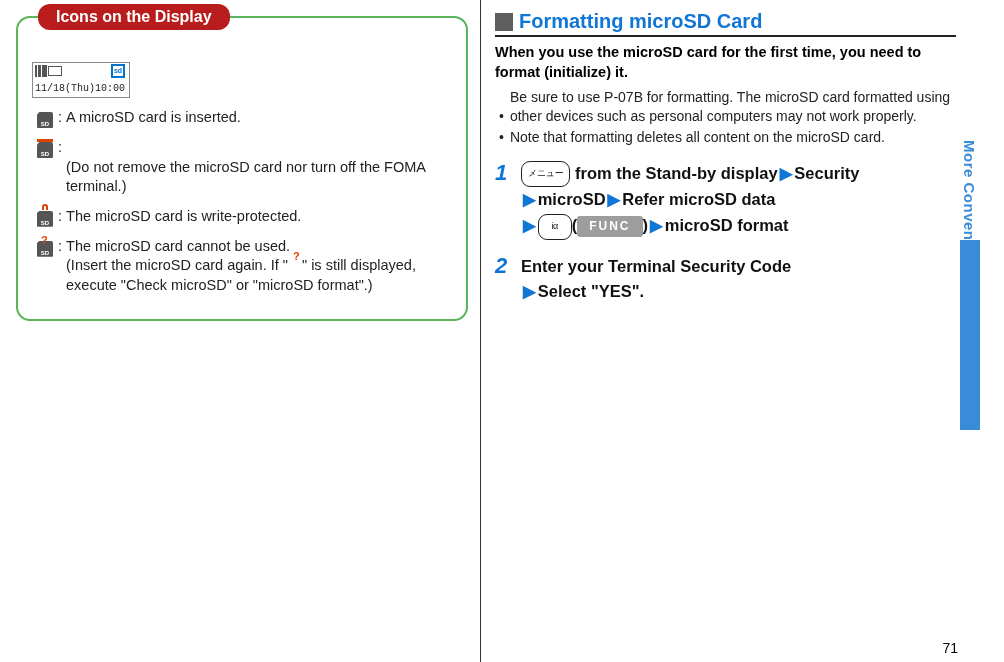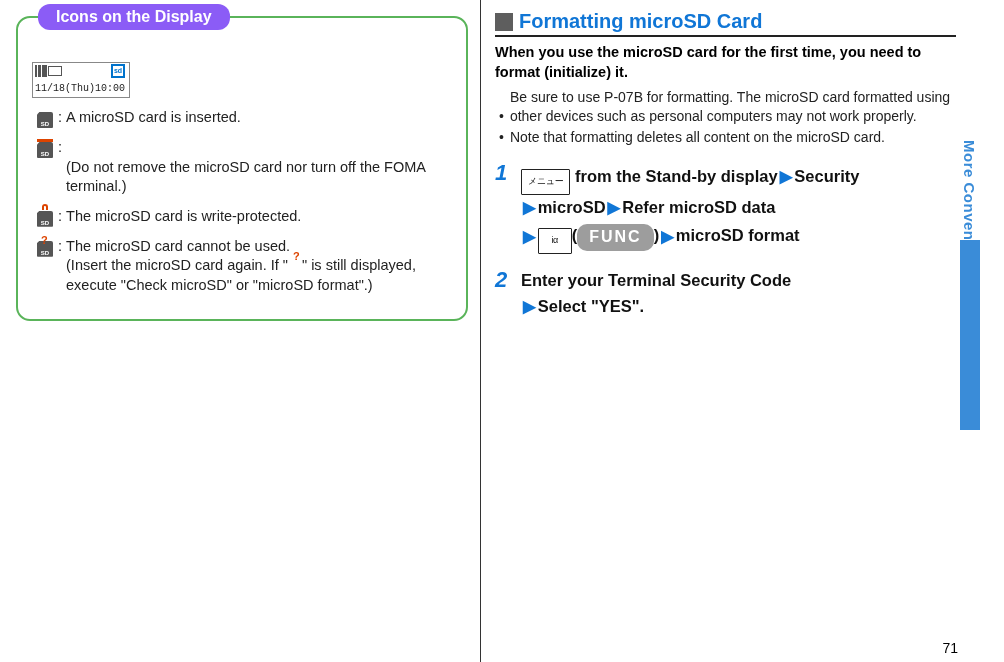--- a/index.html
+++ b/index.html
@@ -5,21 +5,21 @@
   * { box-sizing: border-box; margin: 0; padding: 0; }
   body { width: 1004px; height: 662px; font-family: Arial, Helvetica, sans-serif; background: #fff; position: relative; }
   .page { display: flex; height: 100%; }
   .left-col { width: 480px; padding: 16px 12px 16px 16px; position: relative; }
   .right-col { width: 500px; padding: 10px 24px 10px 14px; border-left: 1px solid #333; position: relative; }
   .side-strip { position: absolute; right: 0; top: 0; bottom: 0; width: 24px; }
   .vbar { position: absolute; right: 0; top: 240px; width: 20px; height: 190px; background: #3a8cd8; }
   .vtext { position: absolute; right: 2px; top: 140px; writing-mode: vertical-rl; font-weight: bold; color: #3a8cd8; font-size: 15px; letter-spacing: 0.5px; }
   
   .callout { border: 2px solid #5ab45a; border-radius: 14px; padding: 44px 14px 14px 14px; position: relative; }
-  .callout-tab { position: absolute; top: -14px; left: 20px; background: #8b5cf6; color: #fff; border-radius: 12px; padding: 4px 18px; font-weight: bold; font-size: 16px; }
+  .callout-tab { position: absolute; top: -14px; left: 20px; background: #b91c1c; color: #fff; border-radius: 12px; padding: 4px 18px; font-weight: bold; font-size: 16px; }
   .stub-img { margin-bottom: 6px; }
   .lcd { display:inline-block; border:1px solid #888; background:#fff; padding:2px 4px 2px 2px; }
   .lcd-top { display:flex; gap:1px; align-items:center; height:12px;}
   .sig { display:inline-block; width:12px; height:12px; background: linear-gradient(to right,#555 0 2px,transparent 2px 3px,#555 3px 6px,transparent 6px 7px,#555 7px 12px);}
   .batt { display:inline-block; width:14px; height:10px; border:1px solid #555;}
   .lcd-sd { display:inline-block; width:14px; height:14px; border:2px solid #0073cc; font-size:7px;color:#0073cc; text-align:center; line-height:10px; font-weight:bold;}
   .lcd-date { font-size:10px; font-family: "Courier New", monospace; margin-top:1px; color:#222;}
   .icon-list { margin-top: 4px; }
   .icon-row { display: flex; margin: 10px 0; font-size: 14.5px; line-height: 1.35; color:#222;}
   .icon-cell { width: 26px; flex: none; display:flex; align-items:flex-start; justify-content:center; padding-top:2px;}
@@ -35,22 +35,22 @@
   .sect-title { display:flex; align-items:center; border-bottom: 2px solid #222; padding-bottom:2px; margin-bottom:6px;}
   .sq { width:18px; height:18px; background:#5e5e5e; margin-right:6px; flex:none;}
   .sect-title-text { color:#1076d6; font-weight:bold; font-size:20px;}
   .intro-bold { font-weight:bold; font-size:14.5px; line-height:1.35; margin-bottom:6px;}
   .bul { display:flex; font-size:14px; line-height:1.35; margin:2px 0 2px 4px; color:#222;align-items:flex-end;}
   .bul::before { content:"•"; margin-right:6px;}
   .step { display:flex; margin-top:14px; }
   .step-num { color:#1076d6; font-size:22px; font-weight:bold; font-style:italic; width:26px; flex:none; line-height:1.1;}
   .step-body { font-size:16.5px; font-weight:bold; line-height:1.55; color:#111;}
   .arrow { color:#1076d6; font-weight:bold; margin:0 2px;}
-  .oval { display:inline-flex; align-items:center; justify-content:center; min-width:34px; height:20px; border:1.5px solid #222; border-radius:1px; font-size:9px; padding:12px 6px; vertical-align:middle; font-weight:normal; letter-spacing:-0.3px;margin-top:8px;}
-  .pill { display:inline-block; background:#9d9d9d; color:#fff; font-size:16px; padding:1px 12px; border-radius:10px; vertical-align:middle; letter-spacing:2px; font-weight:bold;}
+  .oval { display:inline-flex; align-items:center; justify-content:center; min-width:34px; height:20px; border:1.5px solid #222; border-radius:9px; font-size:9px; padding:12px 6px; vertical-align:middle; font-weight:normal; letter-spacing:-0.3px;}
+  .pill { display:inline-block; background:#9d9d9d; color:#fff; font-size:12px; padding:1px 12px; border-radius:3px; vertical-align:middle; letter-spacing:2px; font-weight:bold;}
   .pgnum { position:absolute; right:22px; bottom:6px; font-size:14px;}
   .inline-icon { display:inline-block; width:12px; height:14px; position:relative; vertical-align:-2px; margin:0 1px;}
 </style>
 </head>
 <body>
 
 <div class="page">
   <div class="left-col">
     <div class="callout">
       <div class="callout-tab">Icons on the Display</div>

